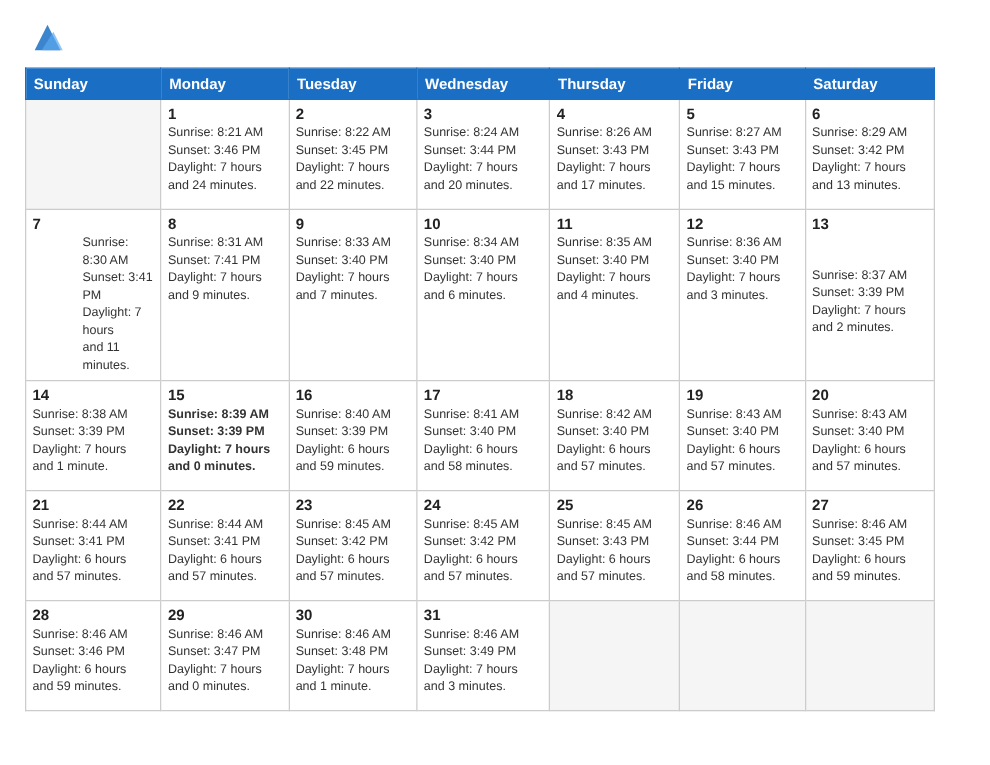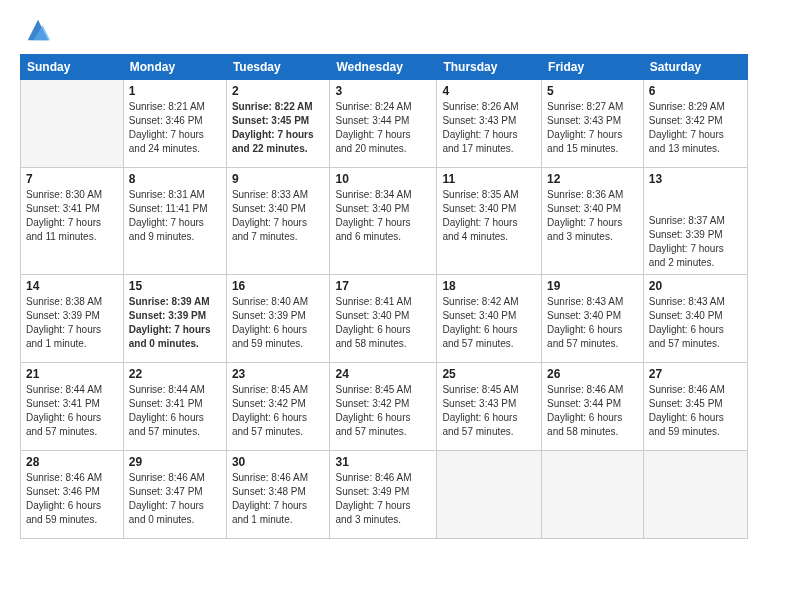--- a/index.html
+++ b/index.html
@@ -138,21 +138,21 @@
           <td class="empty"></td>
           <td>
             <div class="day-num">1</div>
             <div class="day-info" style="white-space: pre-line;">Sunrise: 8:21 AM
 Sunset: 3:46 PM
 Daylight: 7 hours
 and 24 minutes.</div>
           </td>
           <td>
             <div class="day-num">2</div>
-            <div class="day-info" style="white-space: pre-line; font-weight: bold;">Sunrise: 8:22 AM
+            <div class="day-info" style="white-space: pre-line;">Sunrise: 8:22 AM
 Sunset: 3:45 PM
 Daylight: 7 hours
 and 22 minutes.</div>
           </td>
           <td>
             <div class="day-num">3</div>
             <div class="day-info" style="white-space: pre-line;">Sunrise: 8:24 AM
 Sunset: 3:44 PM
 Daylight: 7 hours
 and 20 minutes.</div>
@@ -175,29 +175,29 @@
             <div class="day-num">6</div>
             <div class="day-info" style="white-space: pre-line;">Sunrise: 8:29 AM
 Sunset: 3:42 PM
 Daylight: 7 hours
 and 13 minutes.</div>
           </td>
         </tr>
         <tr>
           <td>
             <div class="day-num">7</div>
-            <div class="day-info" style="white-space: pre-line;">Sunrise: 8:30 AM
+            <div class="day-info" style="white-space: pre-line; margin-left: 40px;">Sunrise: 8:30 AM
 Sunset: 3:41 PM
 Daylight: 7 hours
 and 11 minutes.</div>
           </td>
           <td>
             <div class="day-num">8</div>
             <div class="day-info" style="white-space: pre-line;">Sunrise: 8:31 AM
-Sunset: 11:41 PM
+Sunset: 7:41 PM
 Daylight: 7 hours
 and 9 minutes.</div>
           </td>
           <td>
             <div class="day-num">9</div>
             <div class="day-info" style="white-space: pre-line;">Sunrise: 8:33 AM
 Sunset: 3:40 PM
 Daylight: 7 hours
 and 7 minutes.</div>
           </td>

